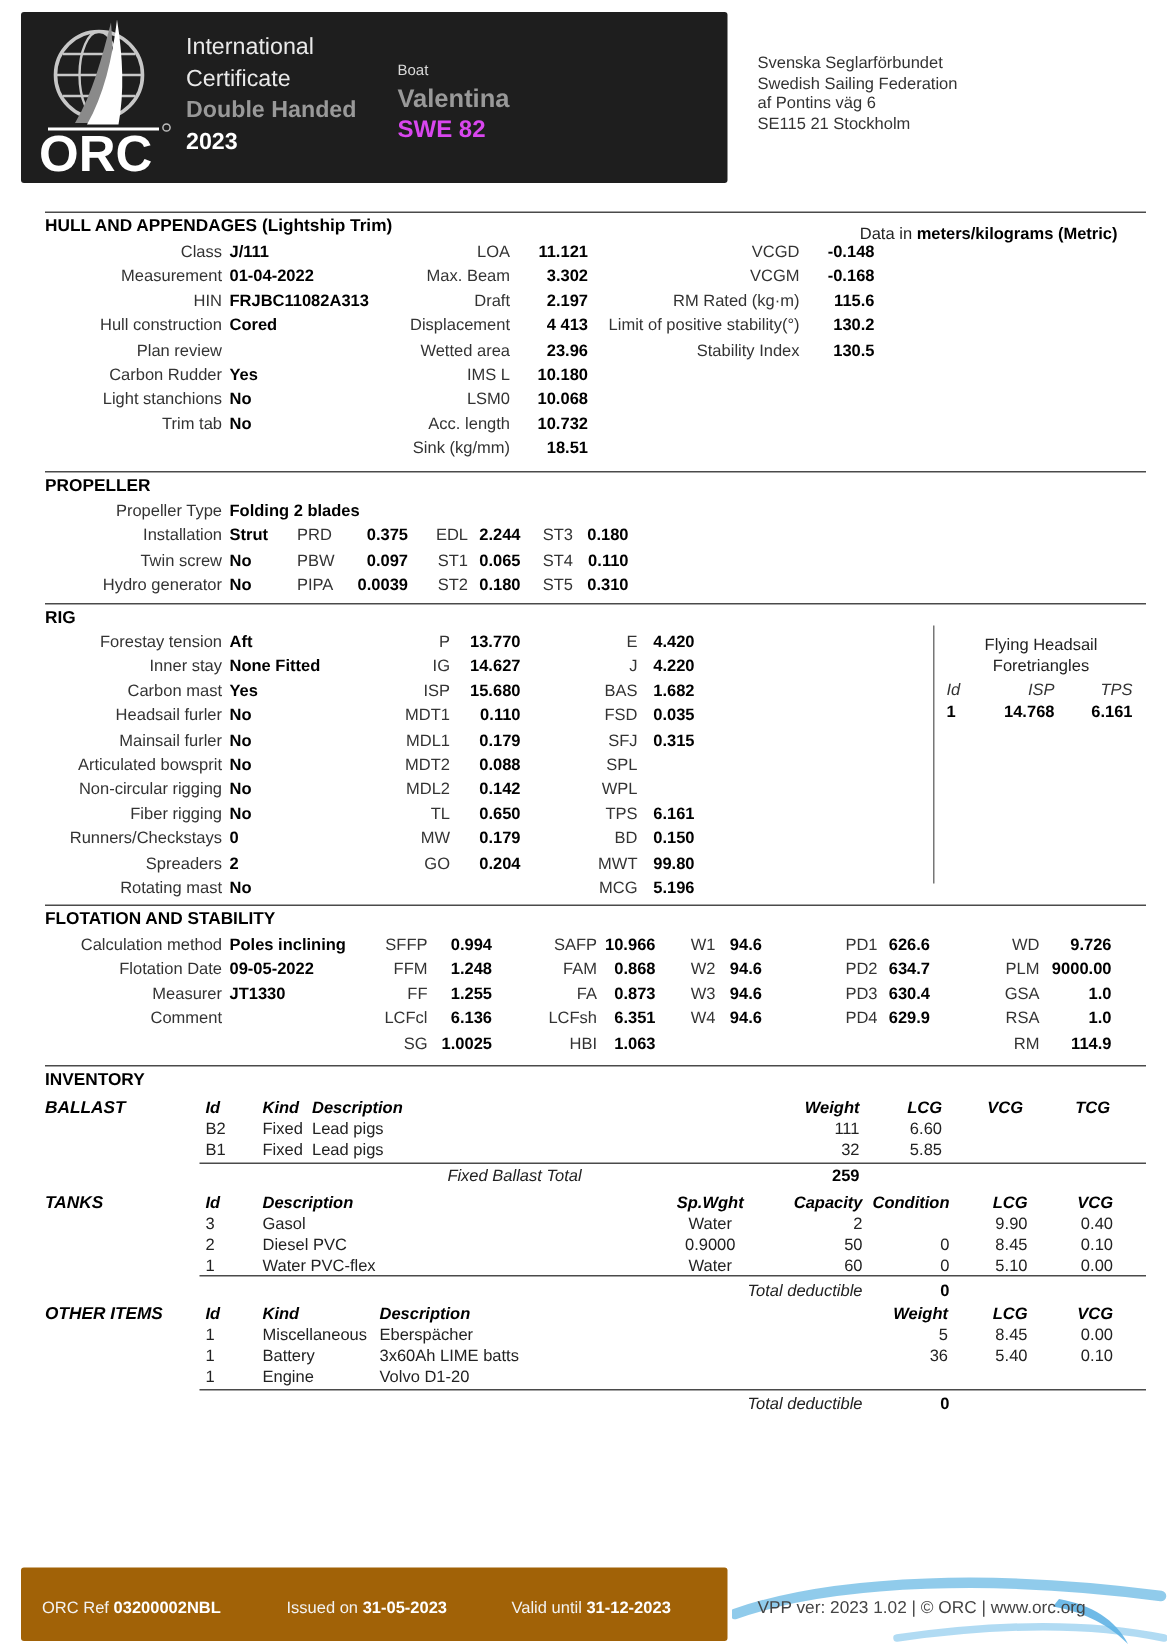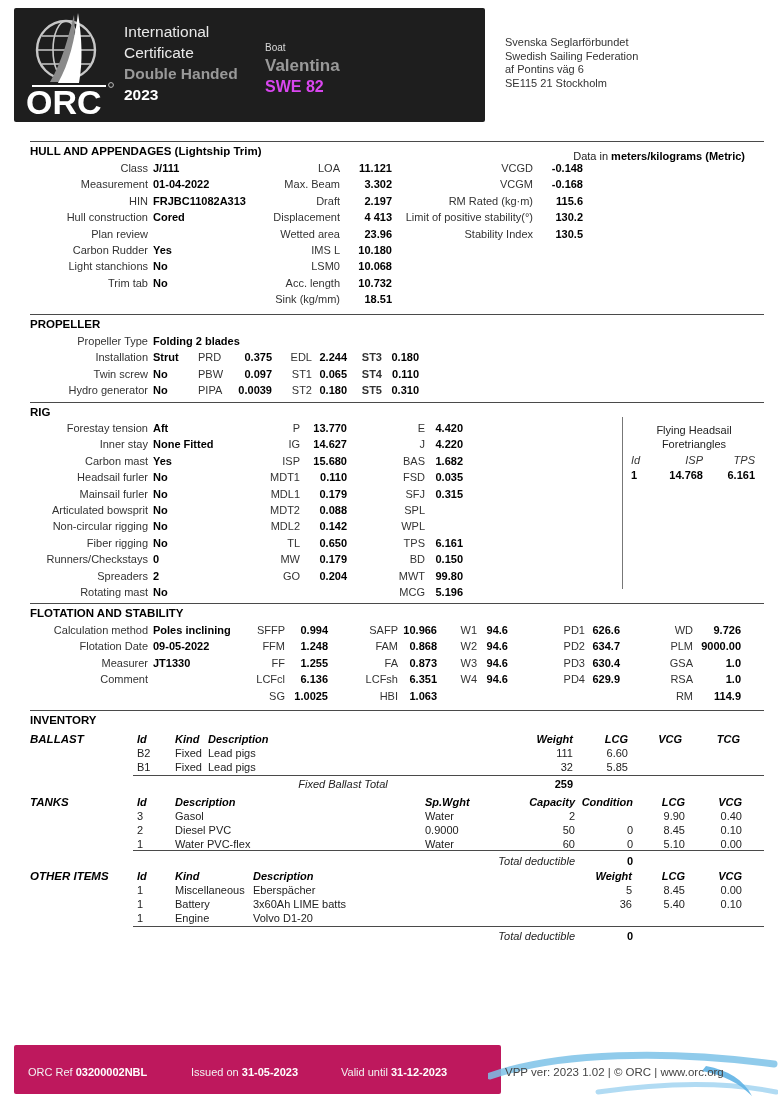--- a/index.html
+++ b/index.html
@@ -37,21 +37,21 @@
 
   .sec-prop{top:314px;height:88px;}
   .prows{position:absolute;left:0;top:20px;}
   .prow{display:flex;height:16.4px;align-items:baseline;}
   .p-l1{width:118px;text-align:right;color:#333;white-space:nowrap;}
   .p-v1{width:45px;margin-left:5px;font-weight:bold;color:#000;white-space:nowrap;}
   .p-l2{width:25px;text-align:left;color:#333;}
   .p-v2{width:44px;margin-left:5px;text-align:right;font-weight:bold;color:#000;}
   .p-l3{width:40px;text-align:right;color:#333;}
   .p-v3{width:30px;margin-left:5px;text-align:right;font-weight:bold;color:#000;}
-  .p-l4{width:35px;text-align:right;color:#333;font-weight:bold;}
+  .p-l4{width:35px;text-align:right;color:#333;}
   .p-v4{width:32px;margin-left:5px;text-align:right;font-weight:bold;color:#000;}
 
   .sec-rig{top:402px;height:201px;}
   .r1{left:0;top:19px;}   .r1 .pl{width:118px;} .r1 .pv{margin-left:5px;}
   .r2{left:210px;top:19px;}.r2 .pl{width:60px;}  .r2 .pv{width:42px;margin-left:5px;text-align:right;}
   .r3{left:350px;top:19px;}.r3 .pl{width:45px;}  .r3 .pv{width:33px;margin-left:5px;text-align:right;}
   .flybox{position:absolute;left:592px;top:14px;width:142px;height:172px;border-left:1px solid #777;}
   .flytitle{text-align:center;line-height:14px;margin-top:6px;color:#222;}
   .flyrow{display:flex;margin-left:8px;margin-top:3px;}
   .fly-c1{width:20px;} .fly-c2{width:52px;text-align:right;} .fly-c3{width:52px;text-align:right;}
@@ -80,32 +80,32 @@
   .titalic{font-style:italic;color:#222;}
   .tbold{font-weight:bold;color:#000;}
 
   .b-id{margin-left:107px;width:38px;} .b-kind{width:33px;} .b-desc{width:250px;}
   .b-w{width:115px;text-align:right;} .b-lcg{width:55px;text-align:right;}
   .b-vcg{width:54px;text-align:right;} .b-tcg{width:58px;text-align:right;}
   .bt-label{margin-left:145px;width:336px;text-align:center;}
   .bt-val{width:62px;text-align:right;}
 
   .t-id{margin-left:107px;width:38px;} .t-desc{width:250px;}
-  .t-sp{width:97px;text-align:left;} .t-cap{width:53px;text-align:right;}
+  .t-sp{width:97px;text-align:center;} .t-cap{width:53px;text-align:right;}
   .t-cond{width:58px;text-align:right;} .t-lcg{width:52px;text-align:right;}
   .t-vcg{width:57px;text-align:right;}
   .tt-label{margin-left:145px;width:400px;text-align:right;}
   .tt-val{width:58px;text-align:right;}
 
   .o-id{margin-left:107px;width:38px;} .o-kind{width:78px;} .o-desc{width:197px;}
   .o-w{width:182px;text-align:right;} .o-lcg{width:53px;text-align:right;}
   .o-vcg{width:57px;text-align:right;}
 
   
-  .botbar{position:absolute;left:14px;top:1045px;width:471px;height:49px;background:#be185d;border-radius:2px;color:#f2f2f2;padding-left:16px;}
+  .botbar{position:absolute;left:14px;top:1045px;width:471px;height:49px;background:#a16207;border-radius:2px;color:#f2f2f2;}
   .fseg{position:absolute;top:21px;white-space:nowrap;}
   .fseg b{color:#fff;}
   .fs1{left:14px;} .fs2{left:177px;} .fs3{left:327px;}
   .swoosh{position:absolute;left:488px;top:1044px;width:290px;height:56px;}
   .vpp{position:absolute;left:505px;top:1066px;color:#444;font-size:11.5px;white-space:nowrap;}
 </style>
 </head>
 <body>
 
 <div class="page">

